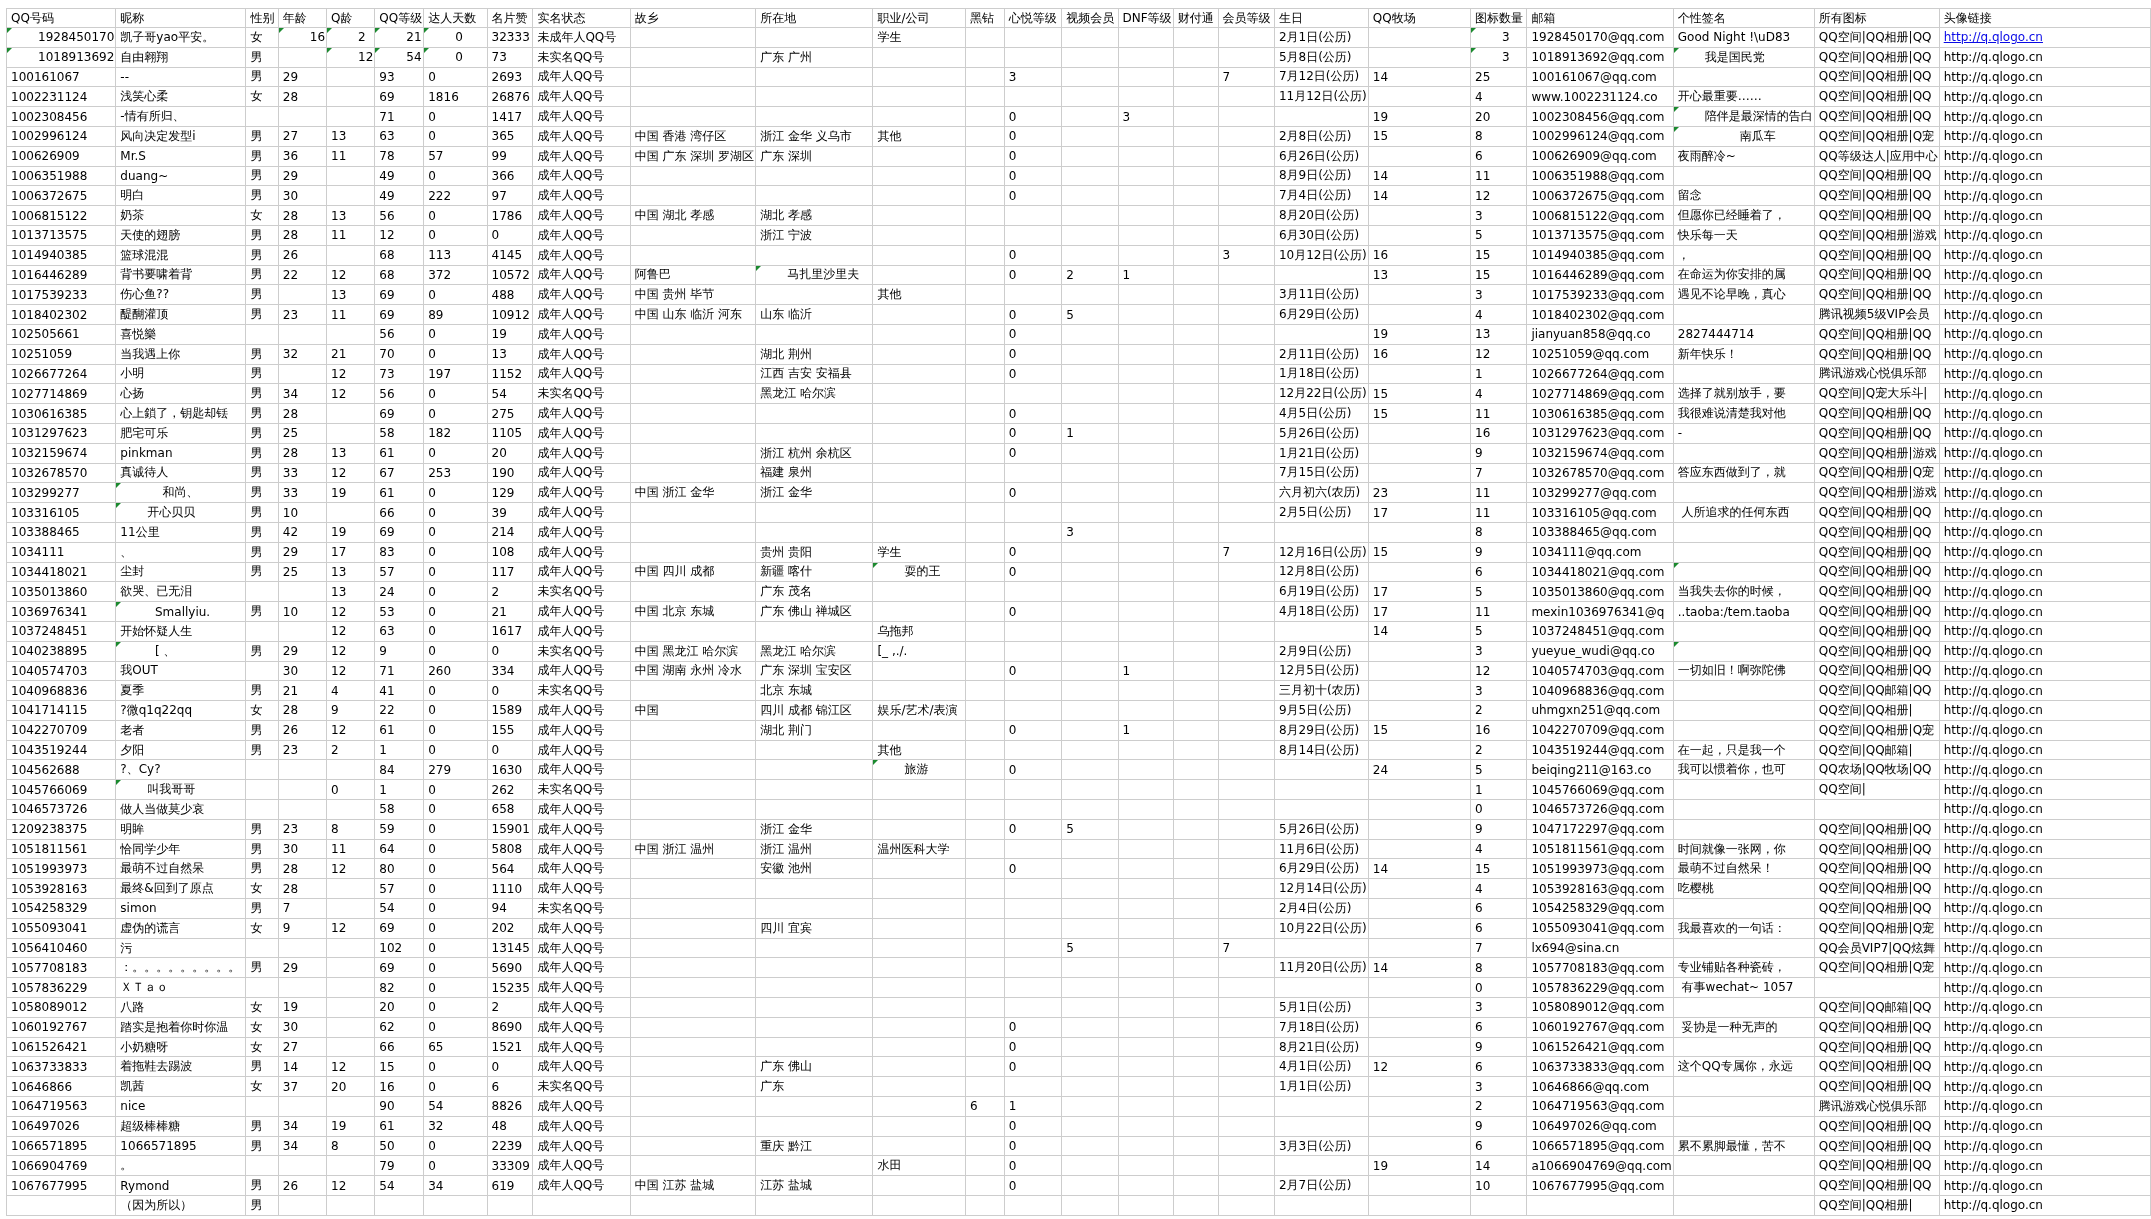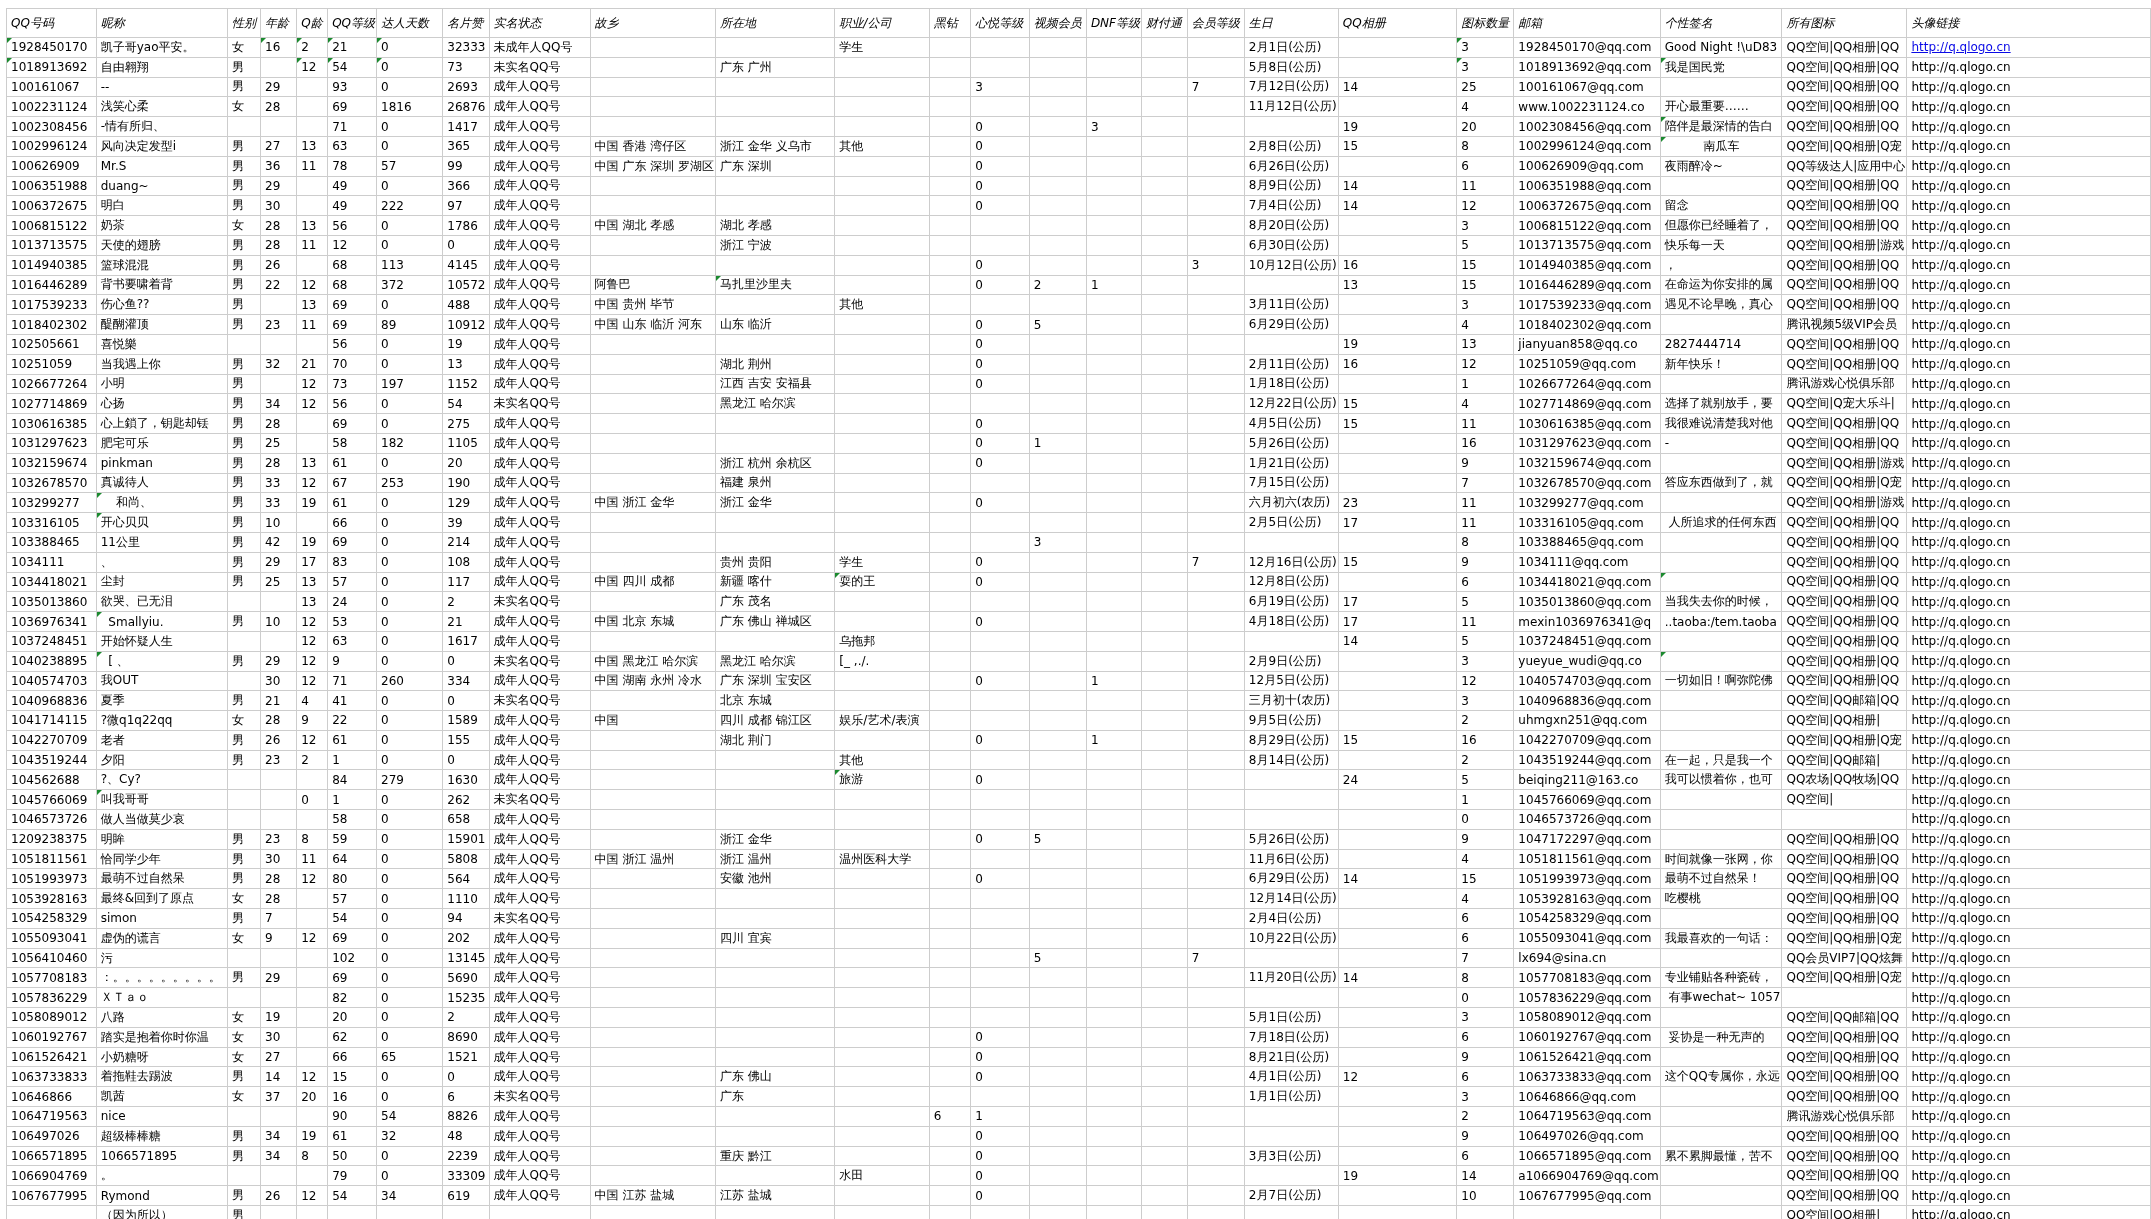--- a/index.html
+++ b/index.html
@@ -9,23 +9,23 @@
   }
   .sheet{padding:8px 0 0 6px;}
   table{border-collapse:collapse;table-layout:fixed;}
   th,td{
     border:1px solid #cdcdcd;
     font-size:12px;font-weight:normal;color:#000;
     text-align:left;vertical-align:middle;
     white-space:pre;overflow:hidden;
     padding:0 1px 0 4px;box-sizing:border-box;
   }
-  th{height:29px;font-style:italic;}
+  th{height:19px;}
   td{height:19.8px;}
-  td.gc{position:relative;}
+  td.gc{position:relative;padding-left:31px;}
   td.gc::before{
     content:"";position:absolute;top:0;left:0;width:0;height:0;
     border-top:5px solid #1b8a2f;border-right:5px solid transparent;
   }
   td.ra{text-align:center;padding-right:3px;}
   td.link{color:#0b0be6;text-decoration:underline;}
 </style>
 </head>
 <body>
 
@@ -72,21 +72,21 @@
           <th>故乡</th>
           <th>所在地</th>
           <th>职业/公司</th>
           <th>黑钻</th>
           <th>心悦等级</th>
           <th>视频会员</th>
           <th>DNF等级</th>
           <th>财付通</th>
           <th>会员等级</th>
           <th>生日</th>
-          <th>QQ相册</th>
+          <th>QQ牧场</th>
           <th>图标数量</th>
           <th>邮箱</th>
           <th>个性签名</th>
           <th>所有图标</th>
           <th>头像链接</th>
         </tr>
     </thead>
     <tbody id="body-rows">
         <tr>
           <td class="gc">1928450170</td>

